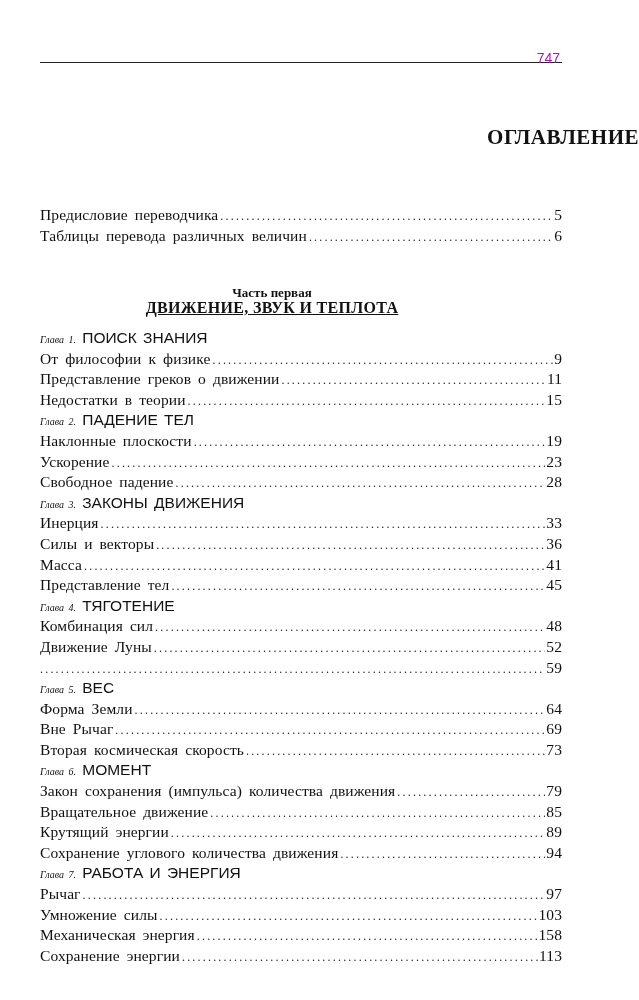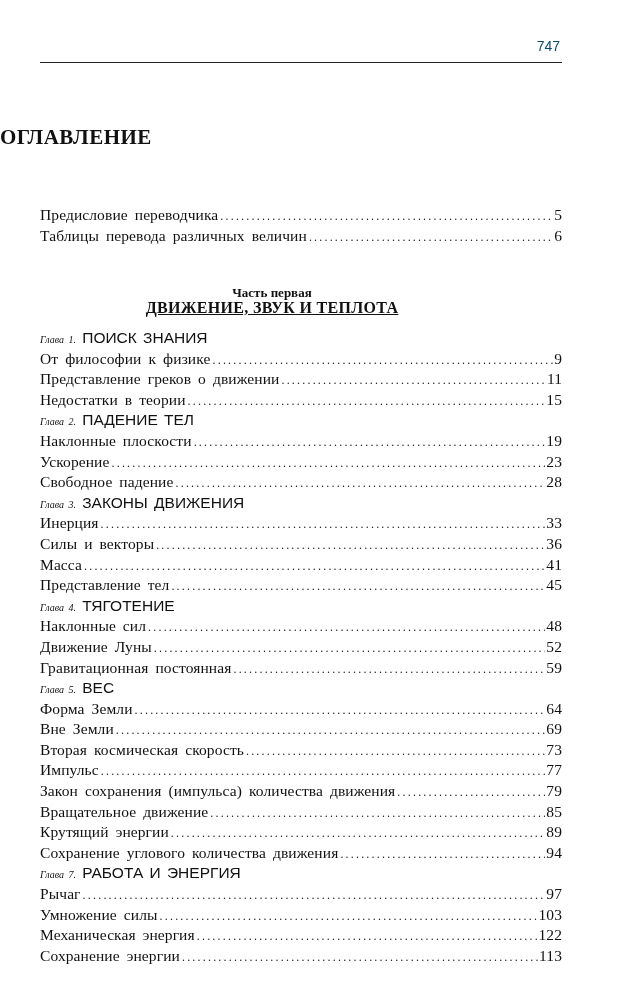--- a/index.html
+++ b/index.html
@@ -5,25 +5,25 @@
   html, body { margin: 0; padding: 0; }
   body {
     width: 639px; height: 1000px; background: #ffffff; color: #111;
     font-family: "Liberation Serif", serif; position: relative; overflow: hidden;
   }
   .header {
     position: absolute; left: 40px; width: 522px; top: 38px; height: 24px;
     border-bottom: 1.5px solid #222;
   }
   .page-num {
-    position: absolute; right: 2px; top: 0;
-    font-family: "Liberation Sans", sans-serif; font-size: 14px; color: #0c4a6e;
+    position: absolute; right: 2px; top: 12px;
+    font-family: "Liberation Sans", sans-serif; font-size: 14px; color: #a21caf;
   }
   .title {
-    position: absolute; top: 125px; left: 0; width: 639px; text-align: left;
+    position: absolute; top: 125px; left: 0; width: 639px; text-align: right;
     font-size: 21px; font-weight: bold; letter-spacing: 0.5px;
   }
   .toc { position: absolute; left: 40px; width: 522px; }
   .row {
     display: flex; align-items: baseline; height: 20.6px; line-height: 20.6px;
     font-size: 15.5px; letter-spacing: 0.1px; word-spacing: 3px;
   }
   .row .lbl { white-space: nowrap; padding-right: 2px; }
   .row .dots {
     flex: 1; overflow: hidden; white-space: nowrap; letter-spacing: 2.2px;
@@ -118,55 +118,50 @@
       <span class="dots"></span>
       <span class="pg">41</span>
     </div>
     <div class="row">
       <span class="lbl">Представление тел</span>
       <span class="dots"></span>
       <span class="pg">45</span>
     </div>
     <div class="chapter"><span class="ch-num">Глава 4.</span> <span>ТЯГОТЕНИЕ</span></div>
     <div class="row">
-      <span class="lbl">Наклонные сил</span>
+      <span class="lbl">Комбинация сил</span>
       <span class="dots"></span>
       <span class="pg">48</span>
     </div>
     <div class="row">
       <span class="lbl">Движение Луны</span>
       <span class="dots"></span>
       <span class="pg">52</span>
     </div>
     <div class="row">
-      <span class="lbl">Гравитационная постоянная</span>
       <span class="dots"></span>
       <span class="pg">59</span>
     </div>
     <div class="chapter"><span class="ch-num">Глава 5.</span> <span>ВЕС</span></div>
     <div class="row">
       <span class="lbl">Форма Земли</span>
       <span class="dots"></span>
       <span class="pg">64</span>
     </div>
     <div class="row">
-      <span class="lbl">Вне Земли</span>
+      <span class="lbl">Вне Рычаг</span>
       <span class="dots"></span>
       <span class="pg">69</span>
     </div>
     <div class="row">
       <span class="lbl">Вторая космическая скорость</span>
       <span class="dots"></span>
       <span class="pg">73</span>
     </div>
-    <div class="row">
-      <span class="lbl">Импульс</span>
-      <span class="dots"></span>
-      <span class="pg">77</span>
-    </div>
+    <div class="chapter"><span class="ch-num">Глава 6.</span> <span>МОМЕНТ</span></div>
     <div class="row">
       <span class="lbl">Закон сохранения (импульса) количества движения</span>
       <span class="dots"></span>
       <span class="pg">79</span>
     </div>
     <div class="row">
       <span class="lbl">Вращательное движение</span>
       <span class="dots"></span>
       <span class="pg">85</span>
     </div>
@@ -187,20 +182,20 @@
       <span class="pg">97</span>
     </div>
     <div class="row">
       <span class="lbl">Умножение силы</span>
       <span class="dots"></span>
       <span class="pg">103</span>
     </div>
     <div class="row">
       <span class="lbl">Механическая энергия</span>
       <span class="dots"></span>
-      <span class="pg">122</span>
+      <span class="pg">158</span>
     </div>
     <div class="row">
       <span class="lbl">Сохранение энергии</span>
       <span class="dots"></span>
       <span class="pg">113</span>
     </div>
   </div>
 
 </body></html>

